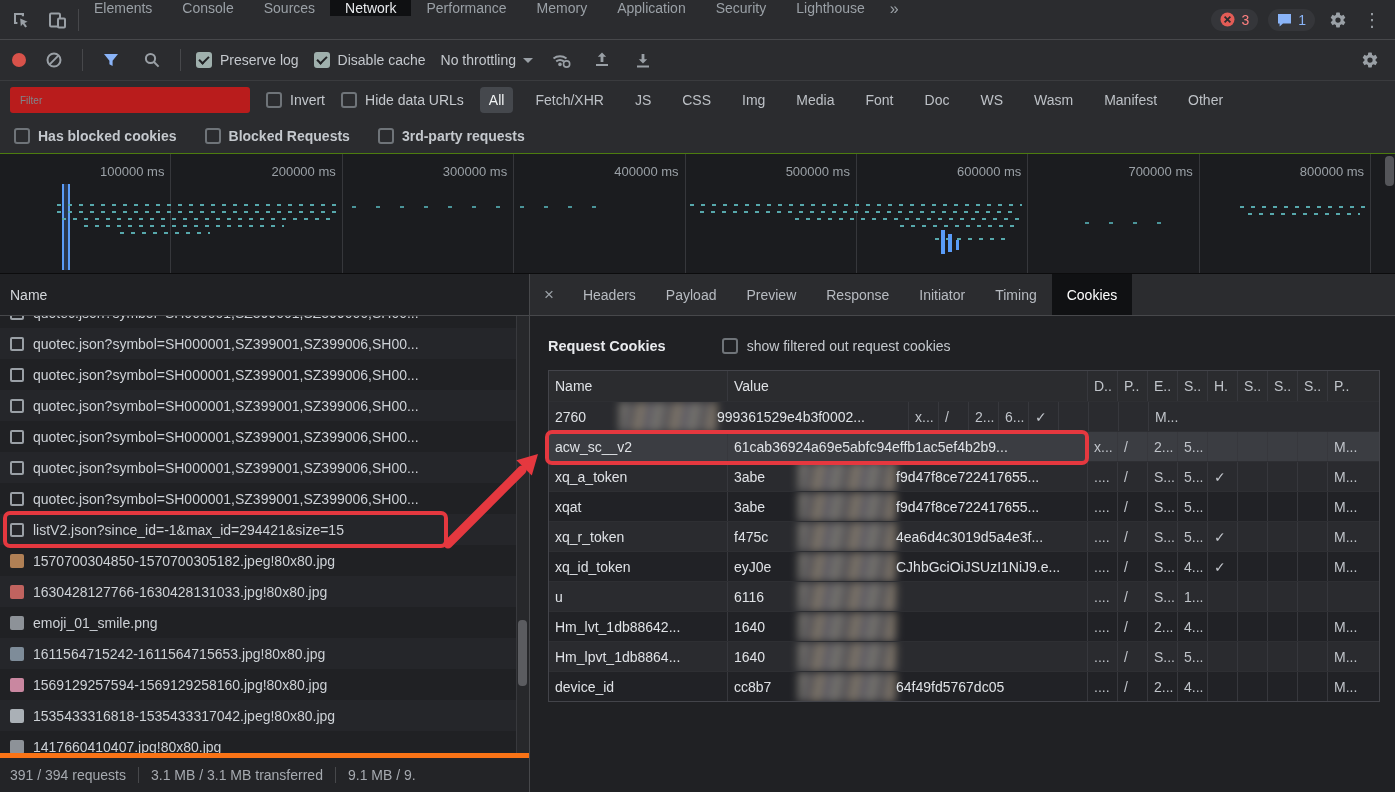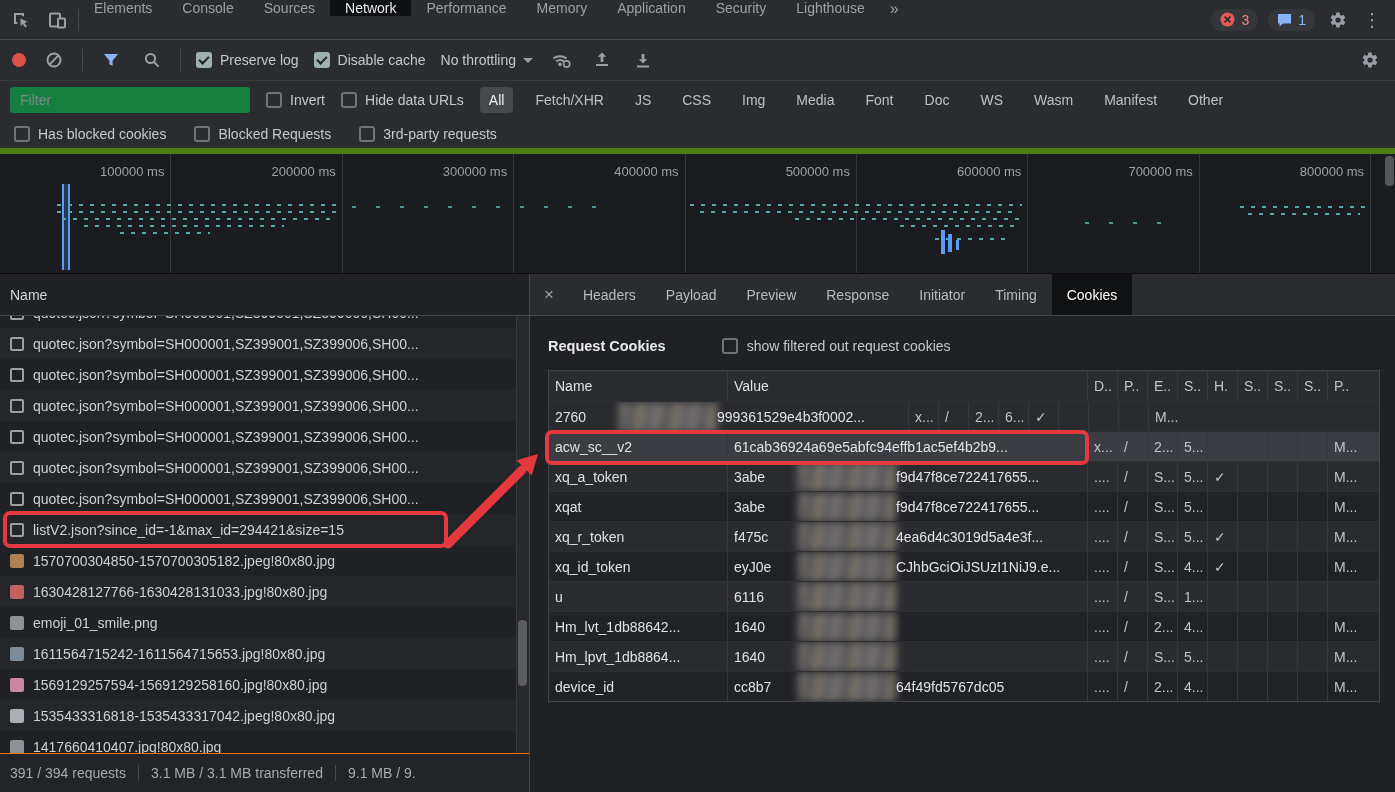--- a/index.html
+++ b/index.html
@@ -31,26 +31,26 @@
   .checkbox.checked { background:#9fb0ad; }
   .checkbox.checked::after { content:""; position:absolute; left:3px; top:4px; width:8px; height:4px; border-left:2px solid #202124; border-bottom:2px solid #202124; transform:rotate(-45deg); }
   .checkbox.unchecked { border:2px solid #6f7479; }
   .cb-label { color:#c4c8cd; white-space:nowrap; }
   .dropdown { display:flex; align-items:center; gap:7px; color:#c4c8cd; cursor:pointer; }
   .caret { width:0; height:0; border-left:5px solid transparent; border-right:5px solid transparent; border-top:5px solid #9aa0a6; }
   .push { margin-left:auto; }
 
   
   .filter-bar { height:38px; background:#2b2c2f; display:flex; align-items:center; gap:16px; padding:0 10px; }
-  .filter-input { width:240px; height:26px; background:#15803d; border:none; outline:none; border-radius:3px; color:#dfe2e6; padding:0 10px; font-size:14px; font-family:inherit; }
+  .filter-input { width:240px; height:26px; background:#b91c1c; border:none; outline:none; border-radius:3px; color:#dfe2e6; padding:0 10px; font-size:10px; font-family:inherit; }
   .filter-input::placeholder { color:#80868b; }
   .chips { display:flex; align-items:center; gap:13px; }
   .chip { padding:5px 9px; border-radius:4px; color:#bdc1c6; white-space:nowrap; cursor:pointer; }
   .chip.active { background:#45484d; color:#f1f3f4; }
-  .blocked-bar { height:35px; background:#2b2c2f; display:flex; align-items:center; gap:28px; padding:0 14px; border-bottom:6px solid #4d7c0f; }
+  .blocked-bar { height:35px; background:#2b2c2f; display:flex; align-items:center; gap:28px; padding:0 14px; border-bottom:1px solid #4d7c0f;font-weight:bold; }
 
   
   .timeline { height:120px; background:#1b1c1f; position:relative; border-bottom:1px solid #0c0c0d; display:flex; overflow:hidden; }
   .tl-cell { width:171.4px; border-right:1px solid #36373b; padding:10px 6px 0 0; text-align:right; color:#9aa0a6; font-size:13px; flex:0 0 auto; }
   .dash { position:absolute; height:2px; background:repeating-linear-gradient(90deg,#57a8ac 0 4px,transparent 4px 11px); }
   .dash.sparse { background:repeating-linear-gradient(90deg,#4b9499 0 4px,transparent 4px 24px); }
   .bbar { position:absolute; background:#5a9cf8; }
   .spike { position:absolute; width:2px; background:#5a9cf8; }
   .spike-fill { position:absolute; background:rgba(90,156,248,.22); }
   .tl-scroll { position:absolute; right:1px; top:2px; width:9px; height:30px; background:#55565a; border-radius:4px; }
@@ -62,21 +62,21 @@
   .req-list { height:437px; flex:0 0 auto; position:relative; overflow:hidden; }
   .req-row { height:31px; display:flex; align-items:center; gap:9px; padding:0 16px 0 10px; color:#cdd1d6; white-space:nowrap; overflow:hidden; cursor:pointer; }
   .req-row:nth-child(even) { background:#25262a; }
   .clip-top { height:12px; overflow:hidden; padding:0; }
   .clip-top .row-inner { height:31px; display:flex; align-items:center; gap:9px; padding:0 16px 0 10px; margin-top:-19px; }
   .ficon { width:14px; height:14px; flex:0 0 auto; border-radius:2px; }
   .ficon.doc { border:2px solid #9aa0a6; background:transparent; }
   .req-name { overflow:hidden; white-space:nowrap; }
   .list-scroll { position:absolute; right:0; top:0; bottom:0; width:13px; background:#27282b; border-left:1px solid #38393d; }
   .list-thumb { position:absolute; right:2px; top:304px; width:9px; height:66px; background:#5b5c60; border-radius:4px; }
-  .status-bar { height:39px; flex:0 0 auto; border-top:1px solid #f97316; background:#232427; display:flex; align-items:center; gap:12px; padding:0 10px; white-space:nowrap; overflow:hidden; color:#a6aab0; }
+  .status-bar { height:39px; flex:0 0 auto; border-top:5px solid #f97316; background:#232427; display:flex; align-items:center; gap:12px; padding:0 10px; white-space:nowrap; overflow:hidden; color:#a6aab0; }
   .sdiv { width:1px; height:16px; background:#47484b; flex:0 0 auto; }
 
   
   .right-panel { flex:1; display:flex; flex-direction:column; background:#202124; overflow:hidden; }
   .detail-tabs { height:42px; flex:0 0 auto; background:#2b2c2f; border-bottom:1px solid #47484b; display:flex; align-items:stretch; }
   .dt-close { display:flex; align-items:center; padding:0 14px; font-size:17px; color:#9aa0a6; cursor:pointer; }
   .dtab { display:flex; align-items:center; padding:0 15px; color:#b7bbc1; white-space:nowrap; cursor:pointer; }
   .dtab.active { background:#101113; color:#ffffff; }
   .cookies-pane { flex:1; padding:22px 0 0 18px; position:relative; overflow:hidden; }
   .rc-head { display:flex; align-items:center; }

